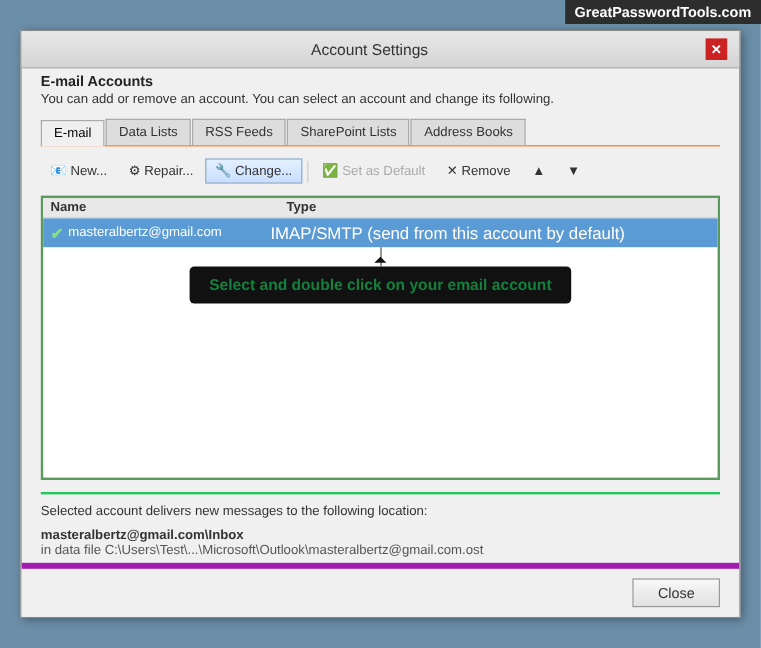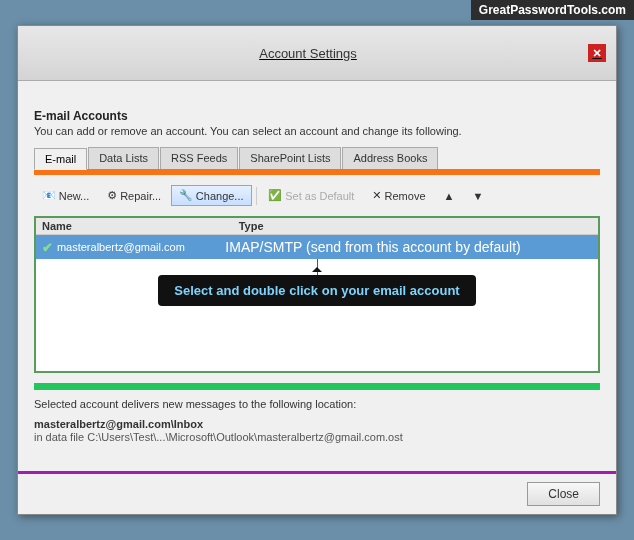--- a/index.html
+++ b/index.html
@@ -36,22 +36,21 @@
       display: flex;
       flex-direction: column;
     }
 
     .title-bar {
       background: linear-gradient(to bottom, #e8e8e8, #d4d4d4);
       border-bottom: 1px solid #aaa;
       display: flex;
       align-items: center;
       justify-content: flex-end;
-      padding: 18px 10px;
-      text-decoration: underline;
+      padding: 6px 10px;
     }
 
     .title-bar-text {
       font-size: 13px;
       color: #333;
       flex: 1;
       text-align: center;
     }
 
     .close-btn {
@@ -62,21 +61,21 @@
       height: 18px;
       font-size: 11px;
       cursor: pointer;
       display: flex;
       align-items: center;
       justify-content: center;
       font-weight: bold;
     }
 
     .dialog-content {
-      padding: 28px 16px;
+      padding: 4px 16px;
       flex: 1;
       display: flex;
       flex-direction: column;
     }
 
     .section-title {
       font-size: 12px;
       font-weight: bold;
       color: #222;
       margin-bottom: 2px;
@@ -84,21 +83,21 @@
 
     .section-desc {
       font-size: 11px;
       color: #333;
       margin-bottom: 10px;
     }
 
     .tabs {
       display: flex;
       flex-wrap: wrap;
-      border-bottom: 6px solid #f97316;
+      border-bottom: 1px solid #f97316;
       margin-bottom: 8px;
     }
 
     .tab {
       padding: 4px 10px;
       font-size: 11px;
       background: #ddd;
       border: 1px solid #aaa;
       border-bottom: none;
       margin-right: 1px;
@@ -219,21 +218,21 @@
       position: absolute;
       top: -2px;
       width: 1px;
       height: 16px;
       background: #555;
       left: 50%;
     }
 
     .tooltip-box {
       background: #111;
-      color: #7dd3fc;
+      color: #15803d;
       font-size: 13px;
       font-weight: bold;
       padding: 8px 16px;
       border-radius: 4px;
       text-align: center;
       margin-top: 14px;
       position: relative;
     }
 
     .tooltip-box::before {
@@ -247,42 +246,42 @@
       border-top: none;
     }
 
     .table-body-wrapper {
       position: relative;
     }
 
     .footer-section {
       margin-top: 10px;
       padding-top: 8px;
-      border-top: 7px solid #22c55e;
+      border-top: 2px solid #22c55e;
       font-size: 11px;
       color: #333;
     }
 
     .footer-section .bold-path {
       font-weight: bold;
       display: block;
       margin-top: 8px;
     }
 
     .footer-section .file-path {
       display: block;
       margin-top: 1px;
       color: #555;
     }
 
     .dialog-footer {
       display: flex;
       justify-content: flex-end;
       padding: 8px 16px;
-      border-top: 3px solid #a21caf;
+      border-top: 5px solid #a21caf;
       background: #f0f0f0;
     }
 
     .close-dialog-btn {
       padding: 4px 20px;
       font-size: 12px;
       background: linear-gradient(to bottom, #f8f8f8, #e0e0e0);
       border: 1px solid #999;
       cursor: pointer;
       color: #333;

